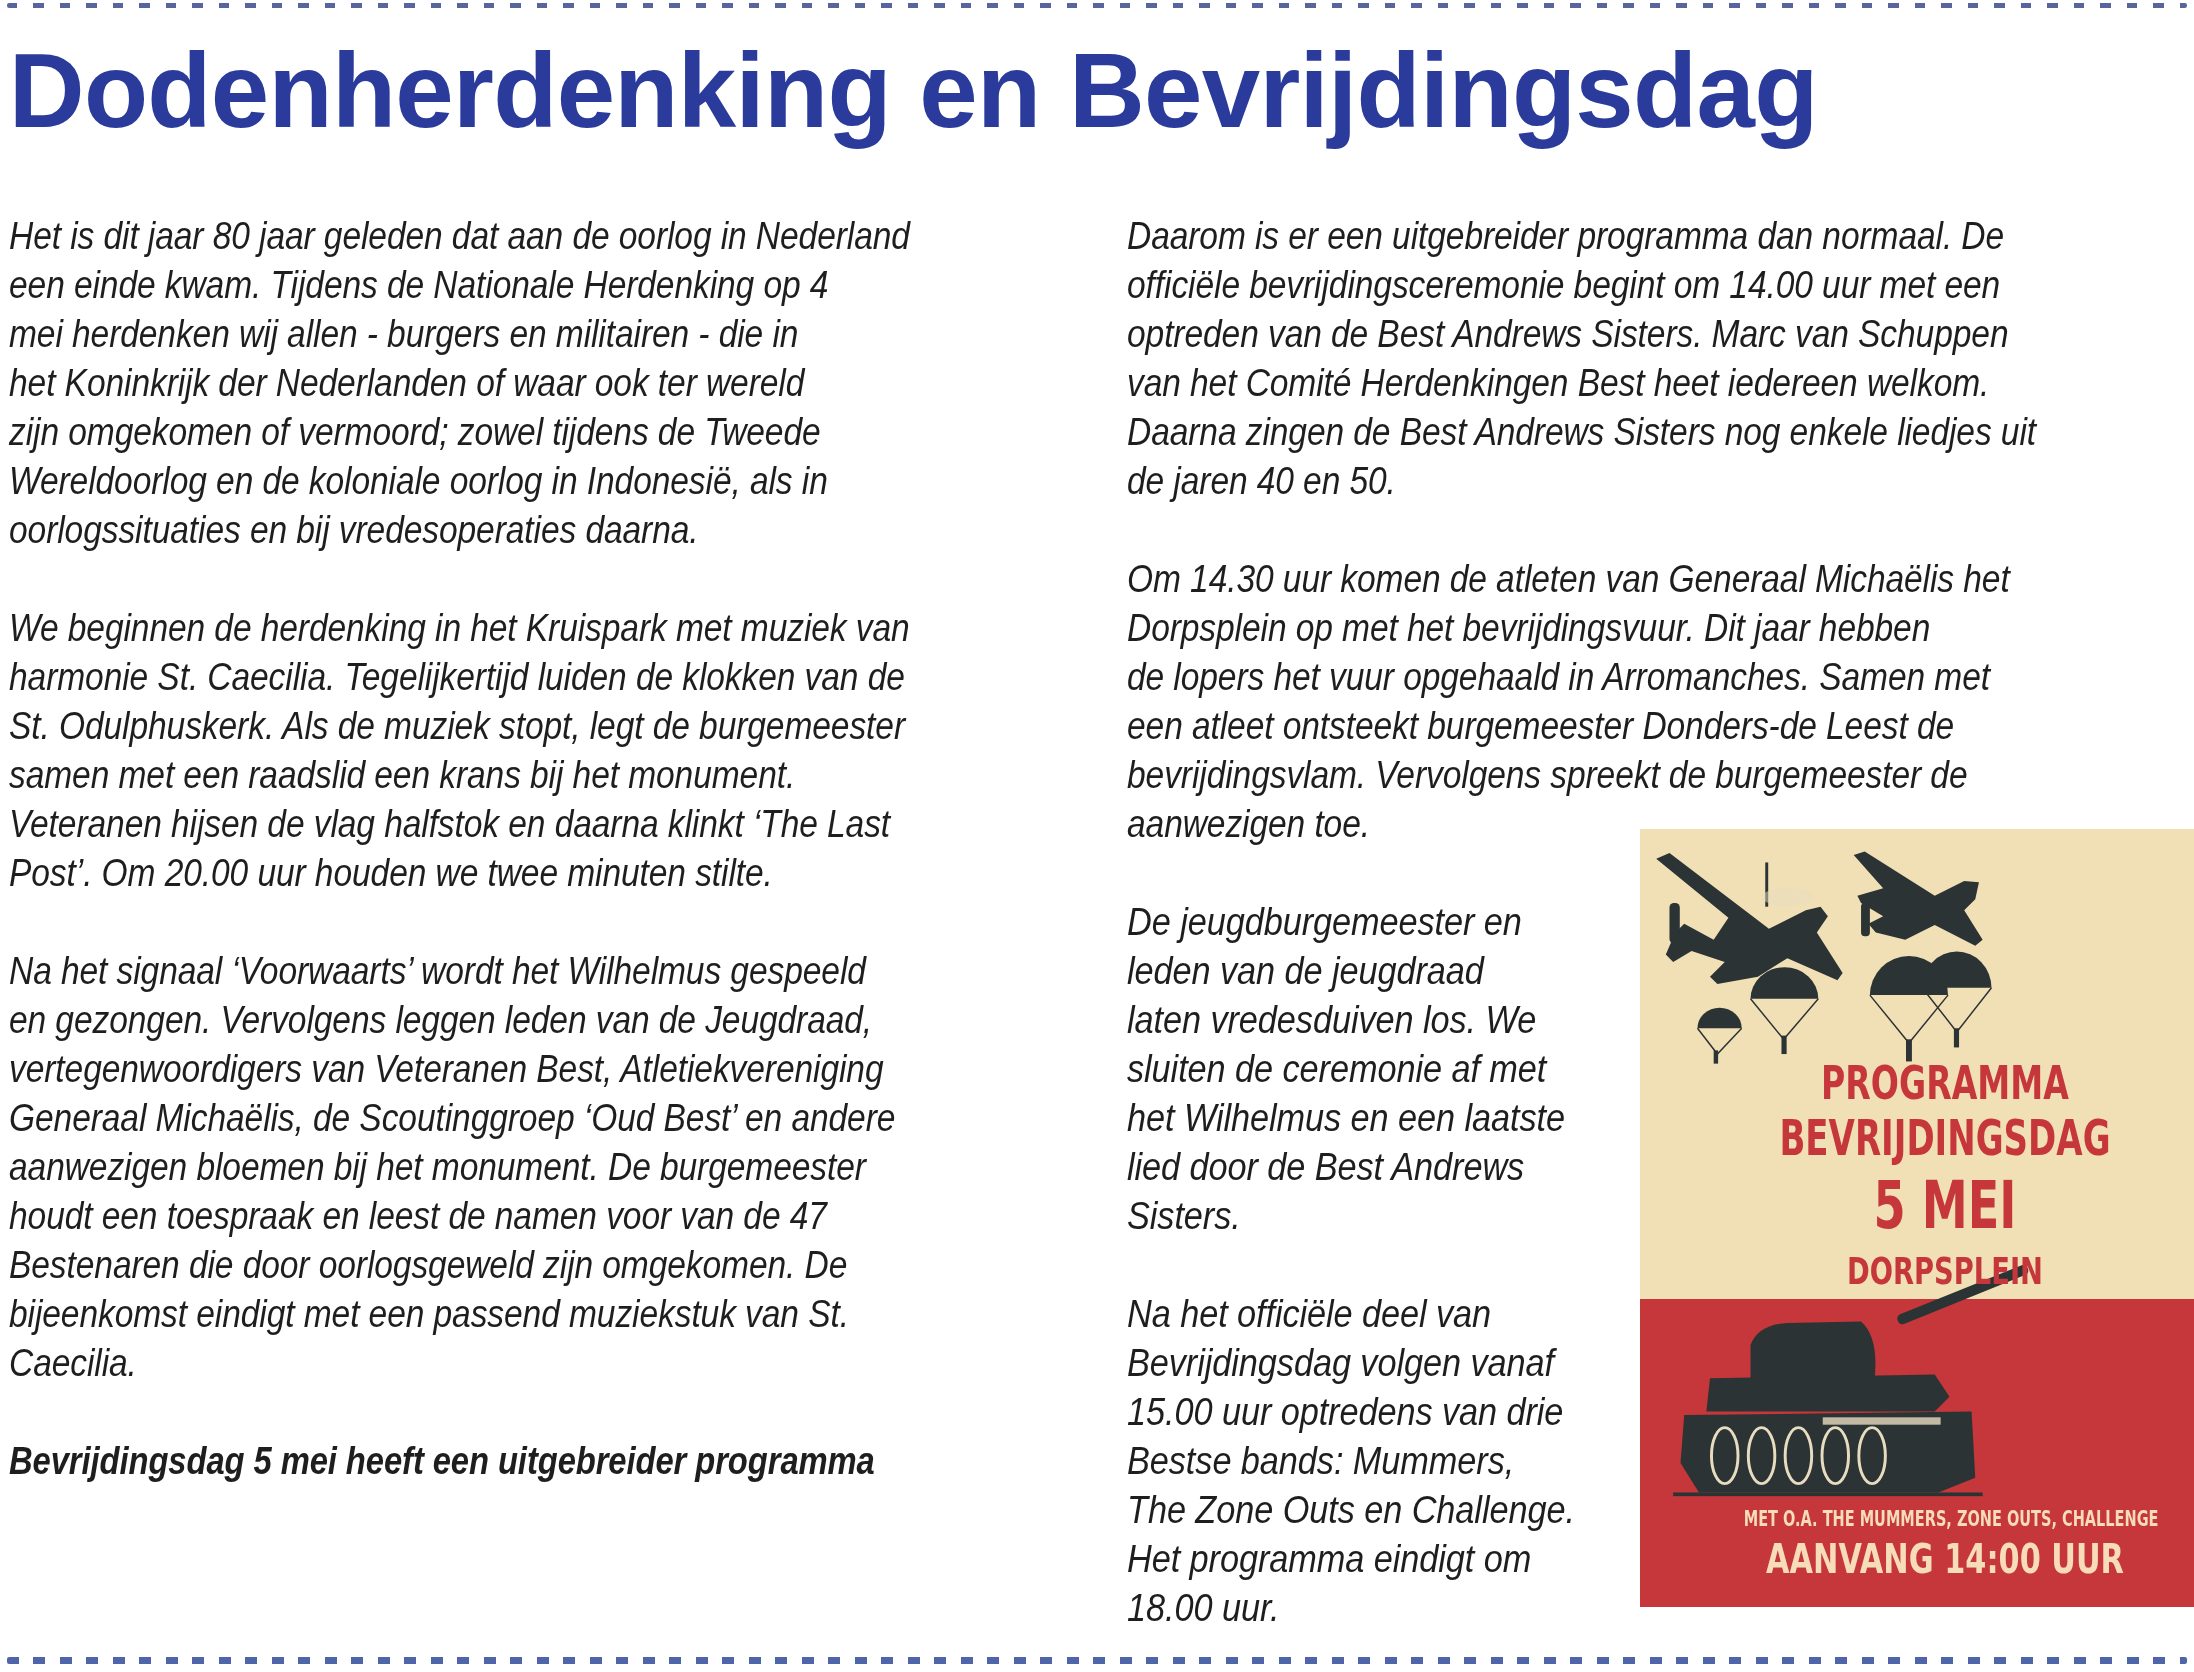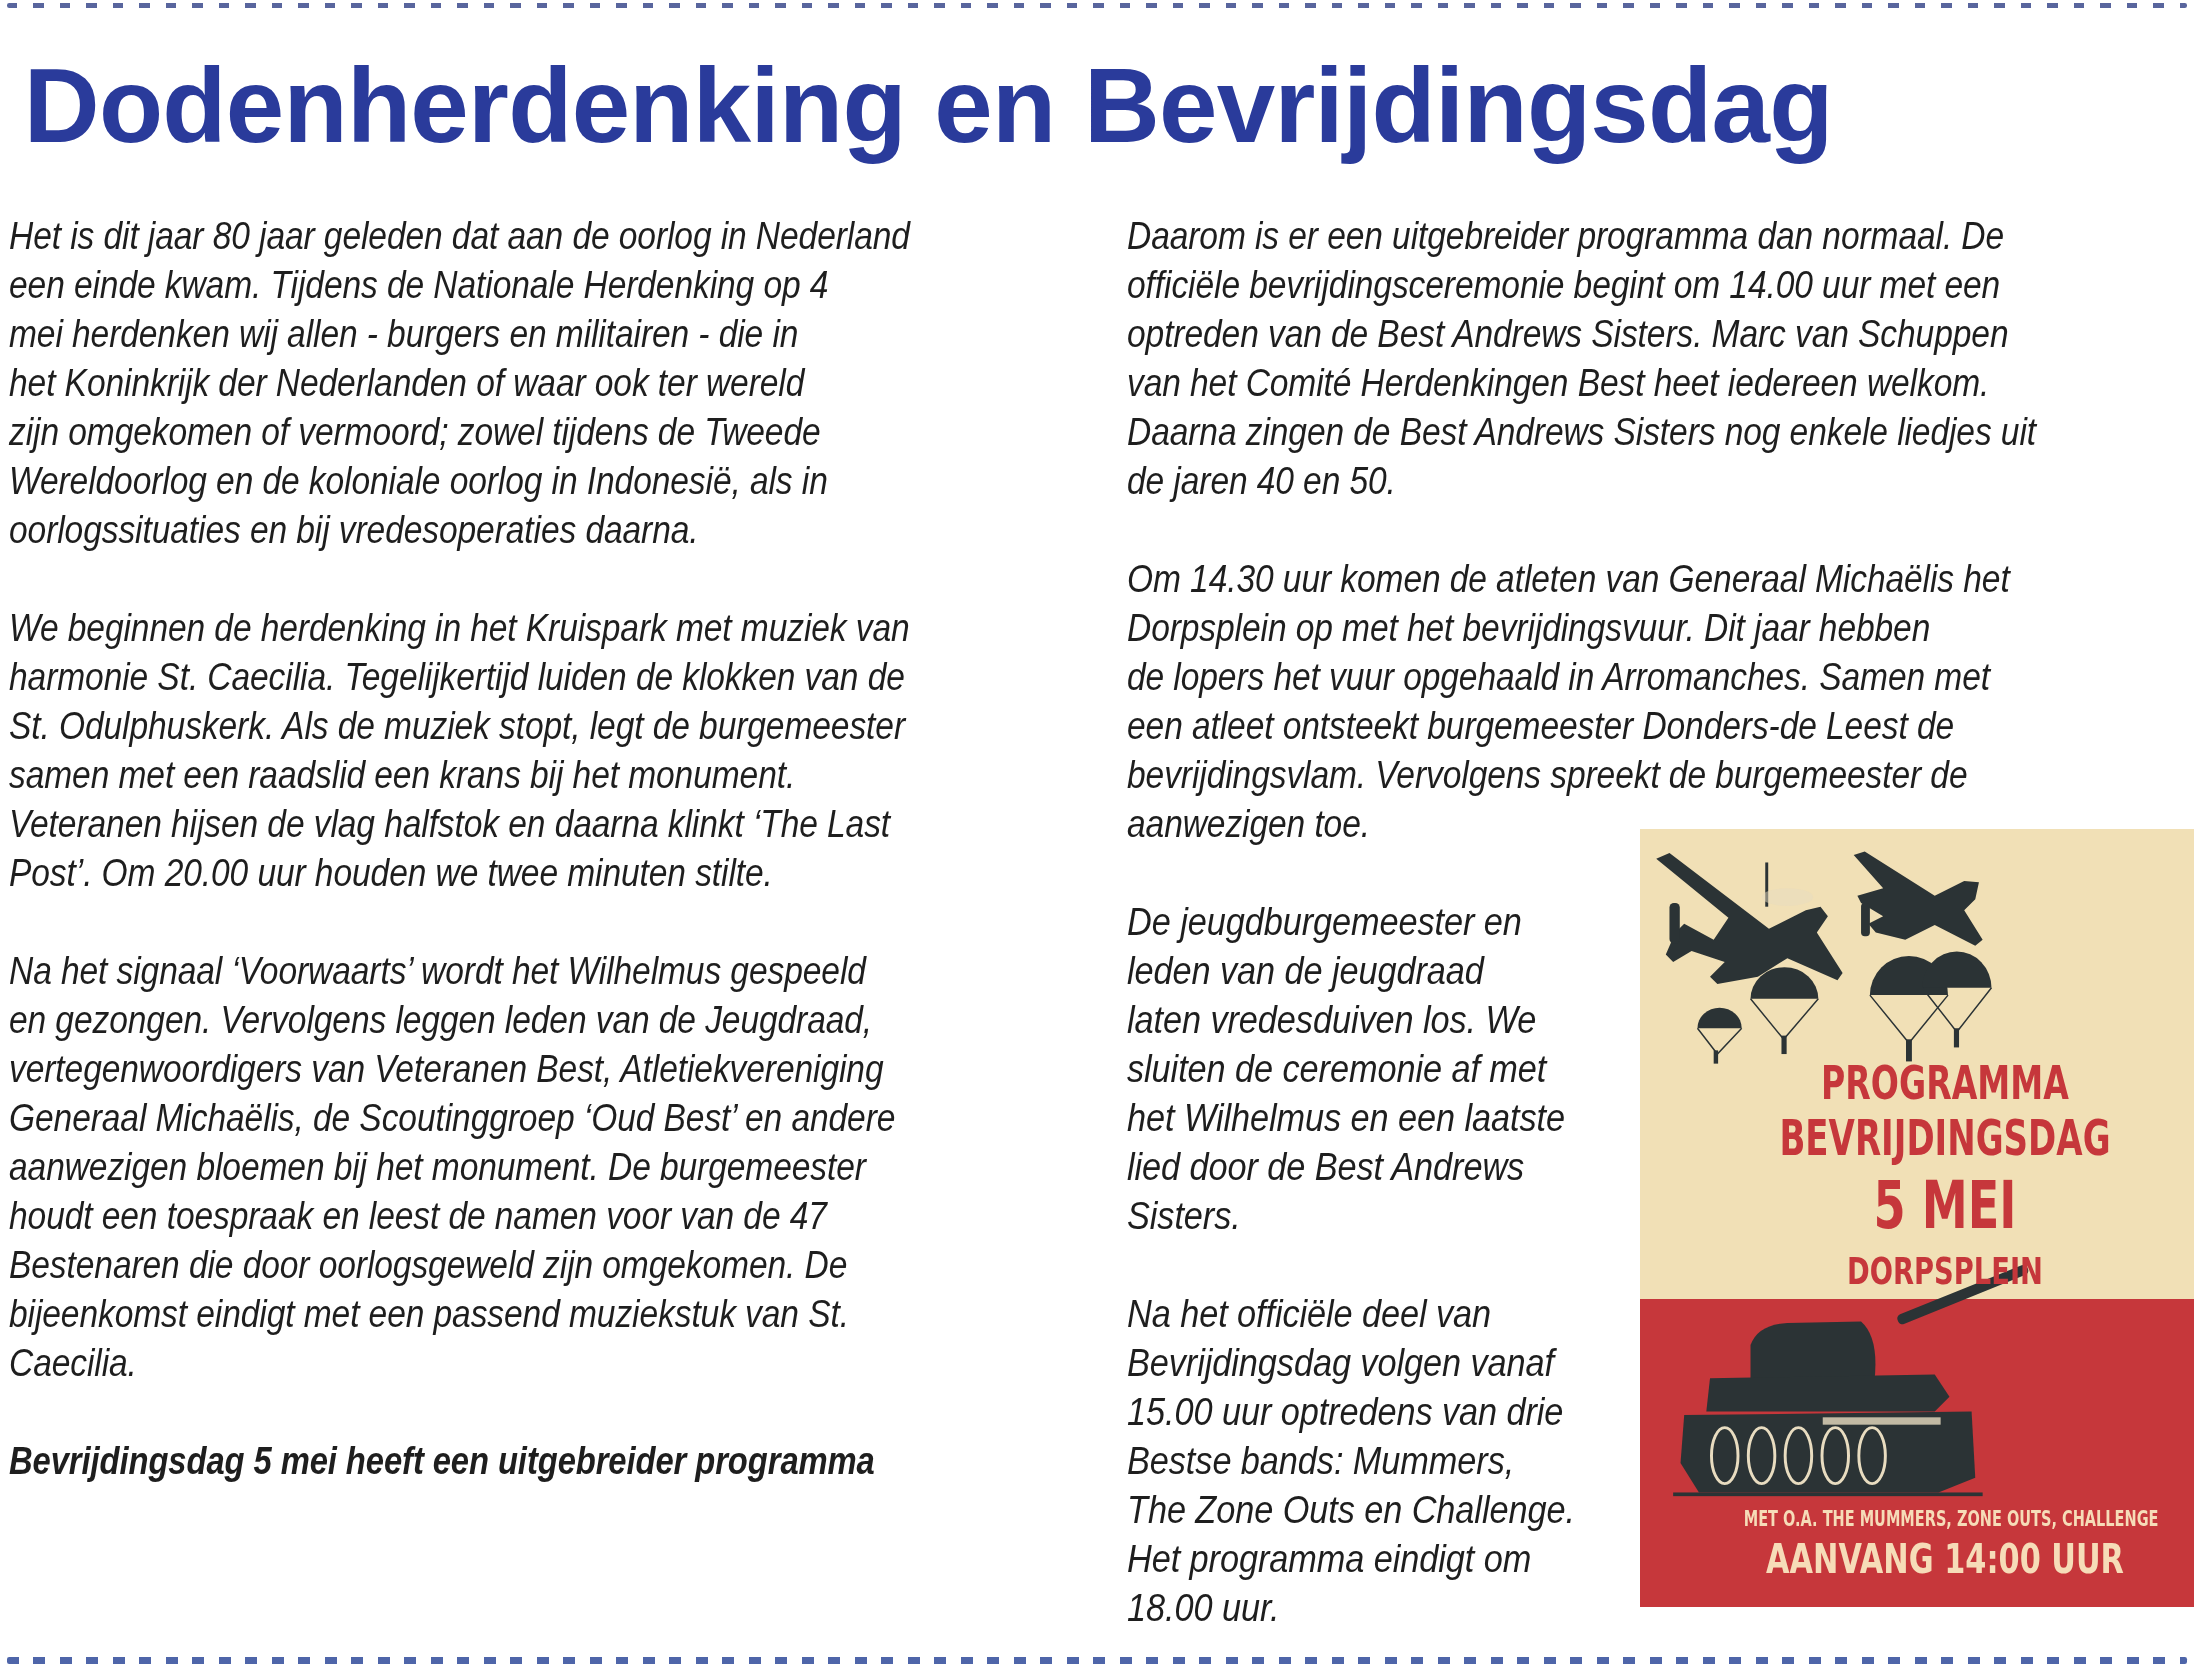--- a/index.html
+++ b/index.html
@@ -9,21 +9,21 @@
   }
   .dash-line {
     position: absolute; left: 7.4px; right: 7.4px; height: 5.2px;
     background-image: repeating-linear-gradient(to right, #3b4a8c 0 10.3px, transparent 10.3px 26.5px);
     border-radius: 2.2px; opacity: .85;
   }
   .dash-line.top { top: 2.9px; }
   .dash-line.bottom { top: 1657px; height: 6.6px;
     background-image: repeating-linear-gradient(to right, #2f4a9a 0 11.8px, transparent 11.8px 26.5px); }
   .title {
-    position: absolute; left: 8.8px; top: 28px; margin: 15px;
+    position: absolute; left: 8.8px; top: 28px; margin: 0;
     font-size: 105px; font-weight: 700; color: #2a3b9b; letter-spacing: -0.7px;
     white-space: nowrap; line-height: 1.2;
   }
   .col { position: absolute; top: 211px; font-style: italic; }
   .col.left { left: 8.8px; width: 1062px; }
   .col.right { left: 1127px; width: 1054px; }
   .line {
     display: block; font-size: 39px; line-height: 49px; height: 49px; white-space: nowrap;
     transform-origin: left center; transform: scaleX(0.86); letter-spacing: -0.1px;
   }

